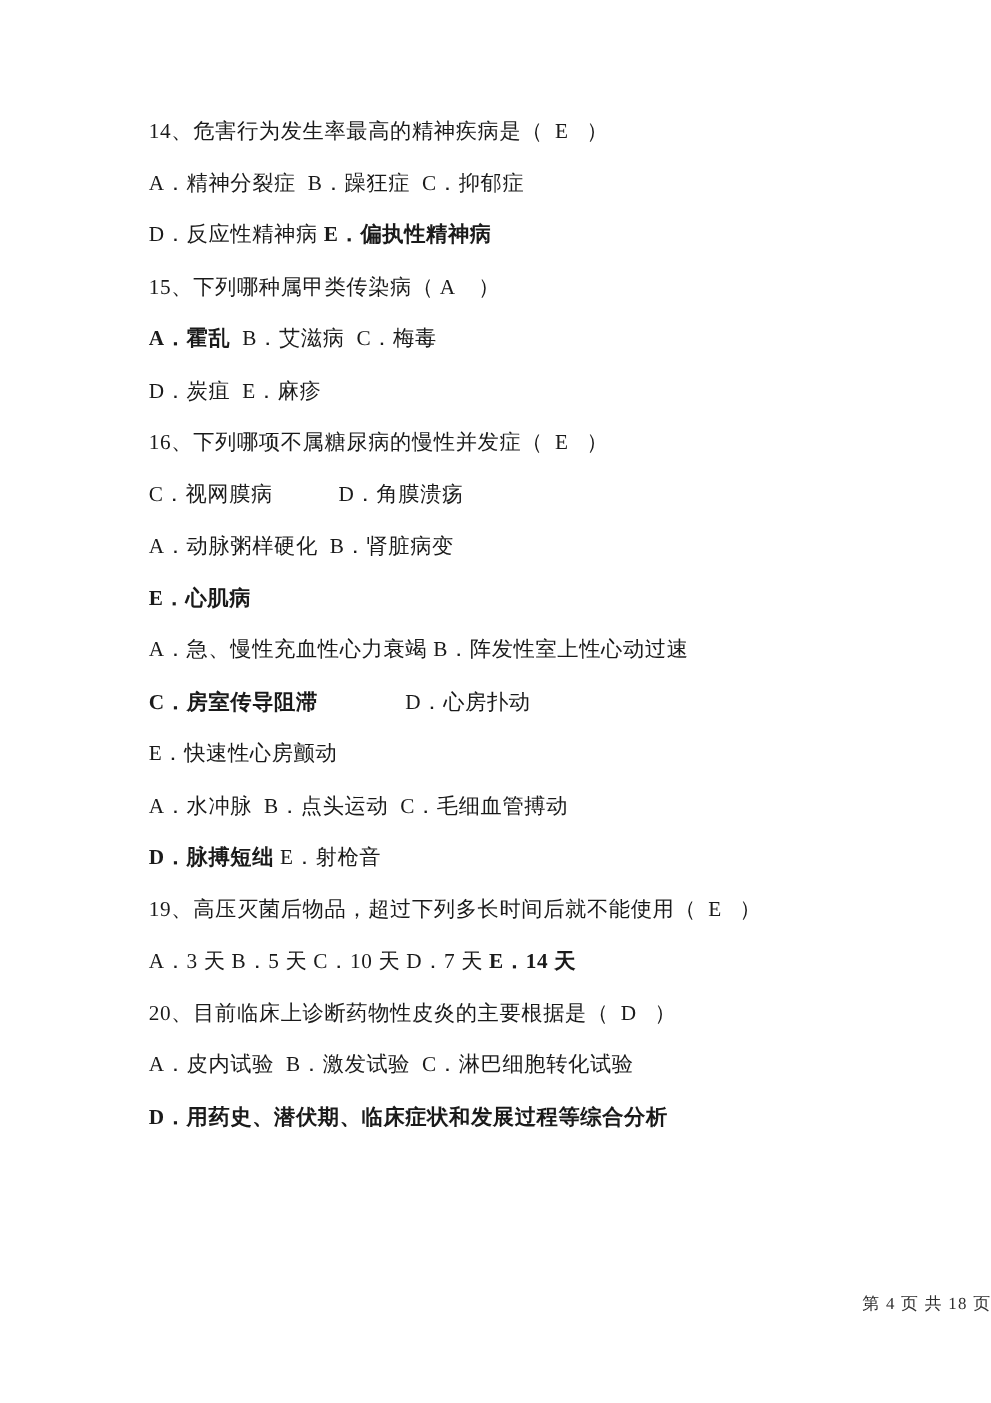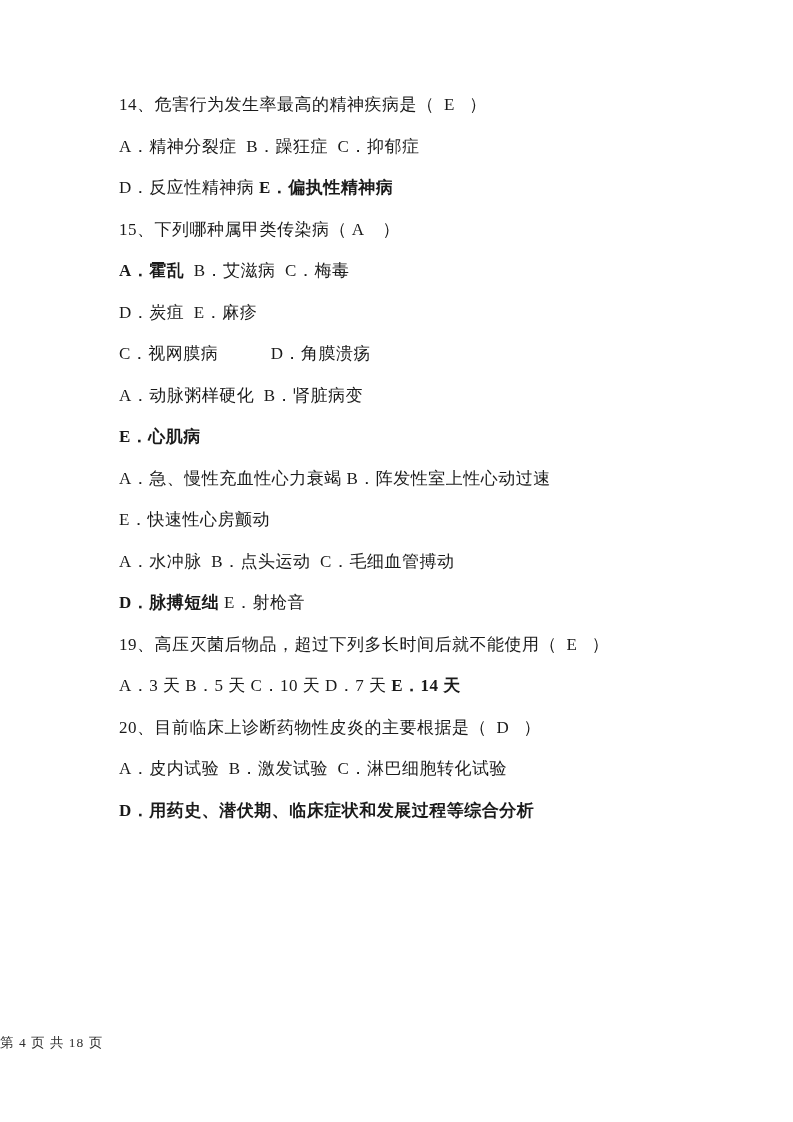--- a/index.html
+++ b/index.html
@@ -30,41 +30,43 @@
     letter-spacing: 0.5px;
     white-space: pre;
   }
   .seg { white-space: pre; }
   .seg.bold { font-weight: bold; text-align: center; }
   .footer {
     position: absolute;
     left: 0;
     top: 1034px;
     width: 793px;
-    text-align: left;
+    text-align: right;
     font-size: 13.5px;
     letter-spacing: 1px;
     color: #2f2f2f;
   }
 </style>
 </head>
 <body>
 
 <div class="page">
   <div class="content">
       <p class="line">14、危害行为发生率最高的精神疾病是（  E   ）</p>
       <p class="line"><span class="seg">A．精神分裂症  B．躁狂症  C．抑郁症</span></p>
       <p class="line"><span class="seg">D．反应性精神病 </span><span class="seg bold">E．偏执性精神病</span></p>
       <p class="line">15、下列哪种属甲类传染病（ A    ）</p>
       <p class="line"><span class="seg bold">A．霍乱</span><span class="seg">  B．艾滋病  C．梅毒</span></p>
       <p class="line"><span class="seg">D．炭疽  E．麻疹</span></p>
+      <p class="line">16、下列哪项不属糖尿病的慢性并发症（  E   ）</p>
       <p class="line"><span class="seg">C．视网膜病　　　D．角膜溃疡</span></p>
       <p class="line"><span class="seg">A．动脉粥样硬化  B．肾脏病变</span></p>
       <p class="line"><span class="seg bold">E．心肌病</span></p>
       <p class="line"><span class="seg">A．急、慢性充血性心力衰竭 B．阵发性室上性心动过速</span></p>
+      <p class="line"><span class="seg bold">C．房室传导阻滞</span><span class="seg">　　　　D．心房扑动</span></p>
       <p class="line"><span class="seg">E．快速性心房颤动</span></p>
       <p class="line"><span class="seg">A．水冲脉  B．点头运动  C．毛细血管搏动</span></p>
       <p class="line"><span class="seg bold">D．脉搏短绌</span><span class="seg"> E．射枪音</span></p>
       <p class="line">19、高压灭菌后物品，超过下列多长时间后就不能使用（  E   ）</p>
       <p class="line"><span class="seg">A．3 天 B．5 天 C．10 天 D．7 天 </span><span class="seg bold">E．14 天</span></p>
       <p class="line">20、目前临床上诊断药物性皮炎的主要根据是（  D   ）</p>
       <p class="line"><span class="seg">A．皮内试验  B．激发试验  C．淋巴细胞转化试验</span></p>
       <p class="line"><span class="seg bold">D．用药史、潜伏期、临床症状和发展过程等综合分析</span></p>
     </div>
   <div class="footer">

